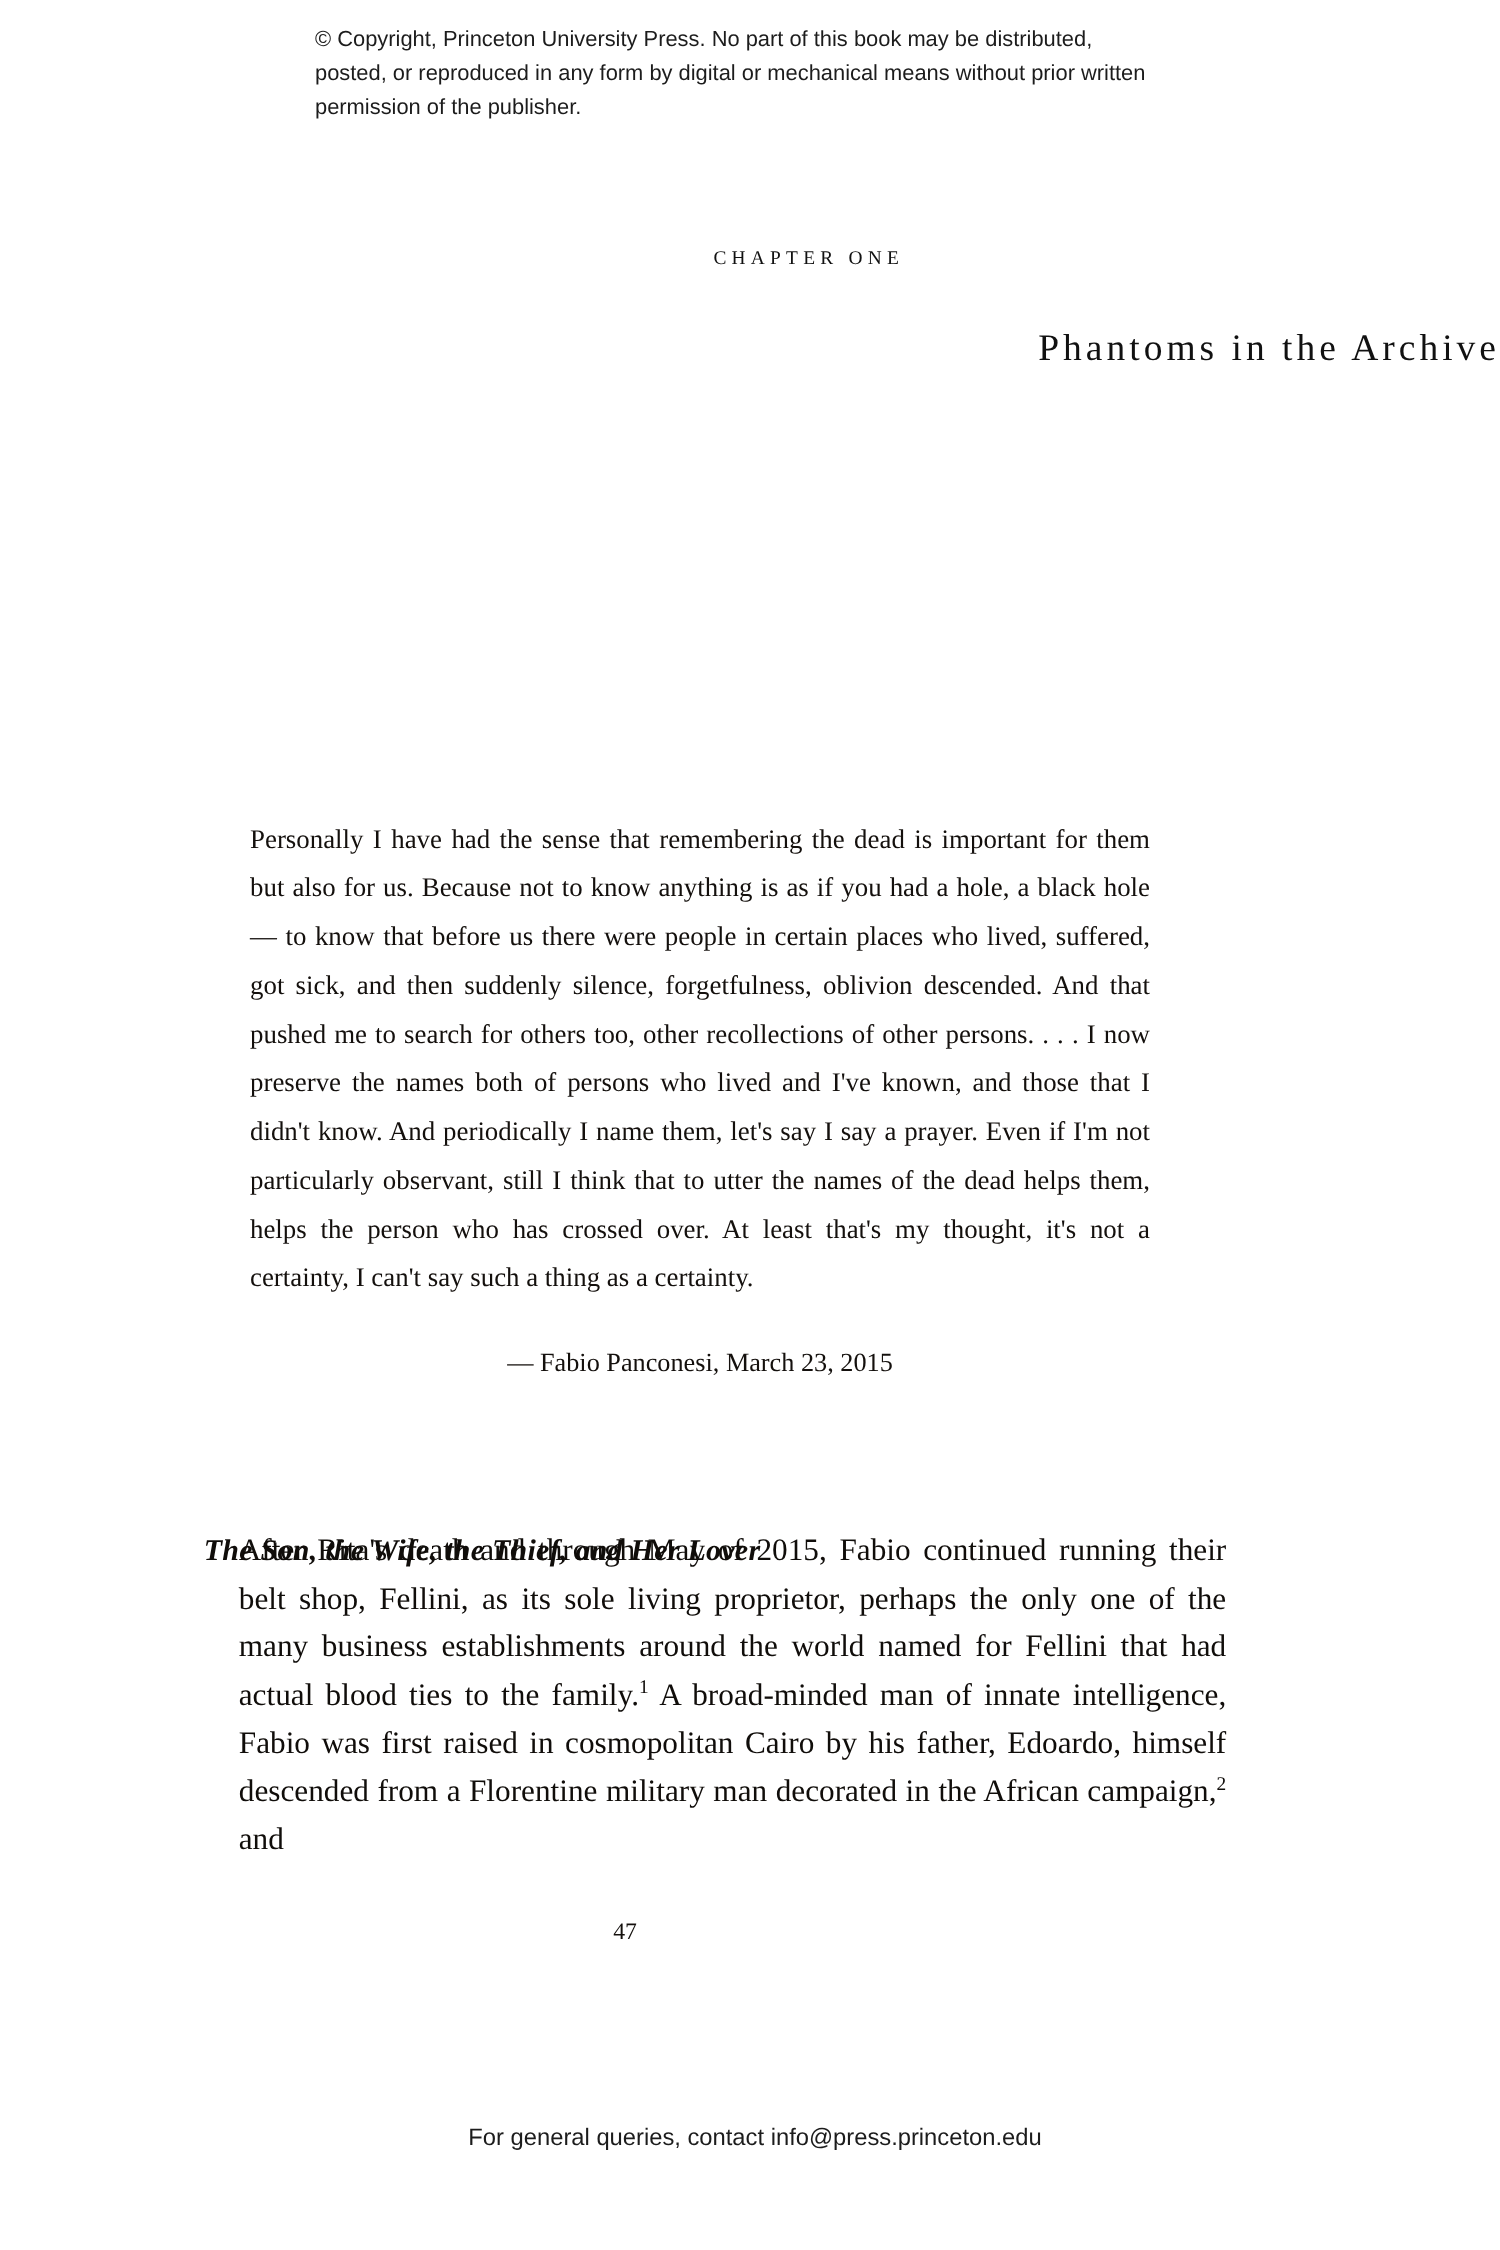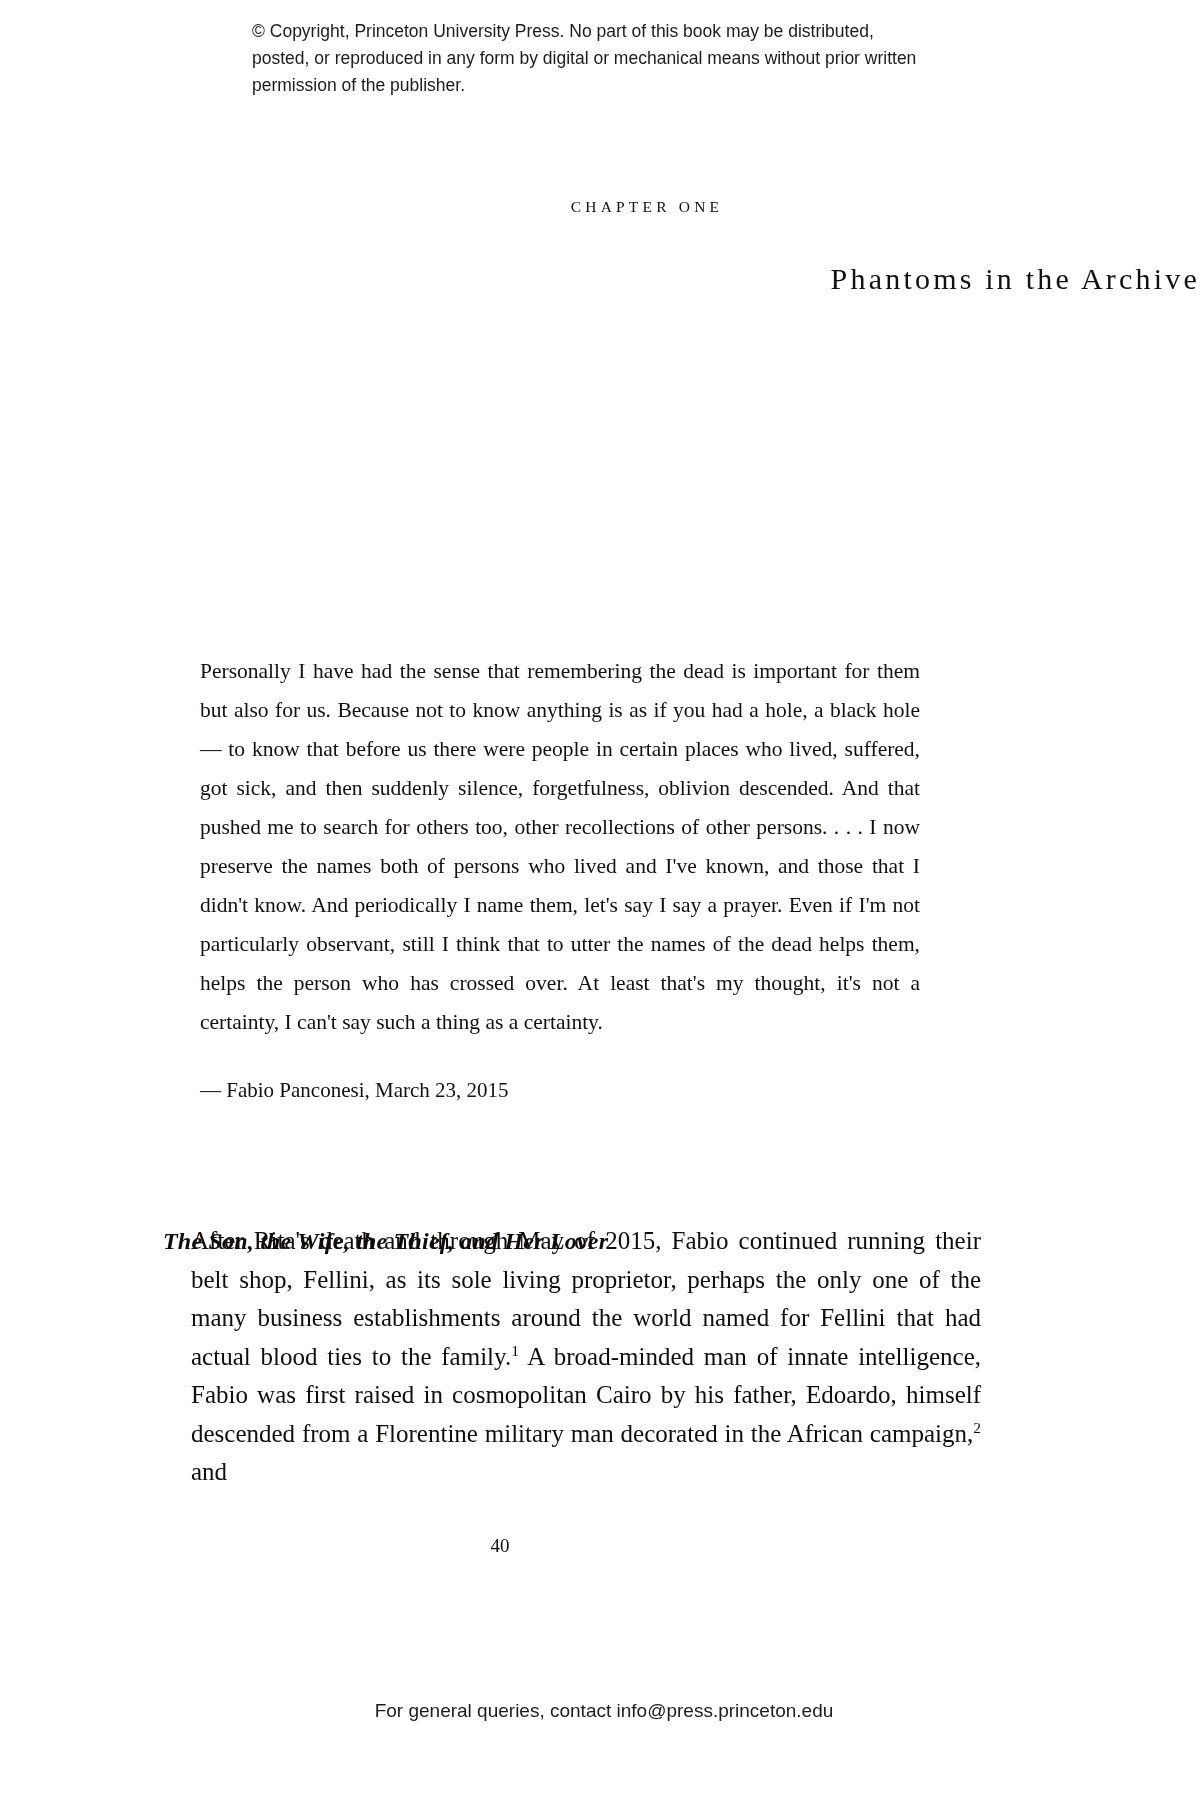--- a/index.html
+++ b/index.html
@@ -68,21 +68,21 @@
     font-size: 21.5px;
     line-height: 39px;
     text-align: justify;
     color: #14100d;
   }
   .epigraph-attrib {
     position: absolute;
     top: 1078px;
     left: 200px;
     width: 720px;
-    text-align: left;
+    text-align: center;
     font-size: 21px;
     color: #14100d;
   }
 
   
   .section-heading {
     position: absolute;
     top: 1228px;
     left: 163px;
     width: 800px;
@@ -147,17 +147,17 @@
   <div class="chapter-title">Phantoms in the Archive</div>
 
   <div class="epigraph">Personally I have had the sense that remembering the dead is important for them but also for us. Because not to know anything is as if you had a hole, a black hole — to know that before us there were people in certain places who lived, suffered, got sick, and then suddenly silence, forgetfulness, oblivion descended. And that pushed me to search for others too, other recollections of other persons. . . . I now preserve the names both of persons who lived and I've known, and those that I didn't know. And periodically I name them, let's say I say a prayer. Even if I'm not particularly observant, still I think that to utter the names of the dead helps them, helps the person who has crossed over. At least that's my thought, it's not a certainty, I can't say such a thing as a certainty.</div>
 
   <div class="epigraph-attrib">— Fabio Panconesi, March 23, 2015</div>
 
   <div class="section-heading">The Son, the Wife, the Thief, and Her Lover</div>
 
   <div class="body-par"><span>After Rita's death and through May of 2015, Fabio continued running their belt shop, Fellini, as its sole living proprietor, perhaps the only one of the many business establishments around the world named for Fellini that had actual blood ties to the family.</span><sup>1</sup><span> A broad-minded man of innate intelligence, Fabio was first raised in cosmopolitan Cairo by his father, Edoardo, himself descended from a Florentine military man decorated in the African campaign,</span><sup>2</sup><span> and</span></div>
 
-  <div class="folio">40</div>
+  <div class="folio">47</div>
 
   <div class="footer">For general queries, contact info@press.princeton.edu</div>
 
 </div>
 
 </body></html>

